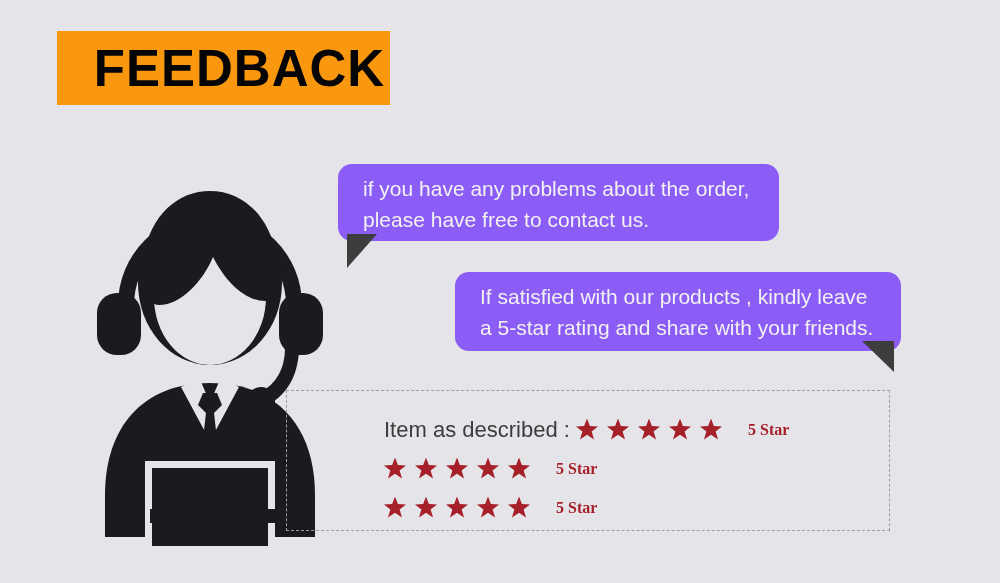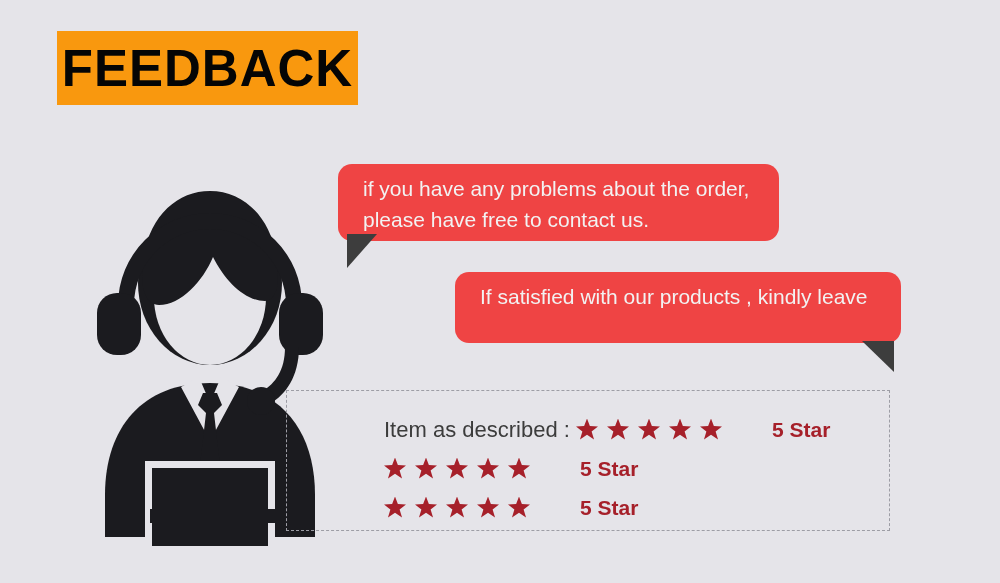--- a/index.html
+++ b/index.html
@@ -8,55 +8,55 @@
     background:#e5e4e9;
     font-family:"Liberation Sans", sans-serif;
     overflow:hidden;
   }
   #stage{position:relative;width:1000px;height:583px;background:#e5e4e9;}
 
   
   .badge{
     position:absolute;left:57px;top:31px;width:301px;height:74px;
     background:#f9980e;
-    display:flex;align-items:center;justify-content:center;
+    display:flex;align-items:center;justify-content:center;padding-left:32px;
   }
   .badge-label{
     font-family:"Liberation Sans", sans-serif;
     font-weight:bold;
     font-size:51px;
     letter-spacing:1px;
     color:#050505;
     line-height:1;
     white-space:nowrap;
   }
 
   
   .agent{position:absolute;left:85px;top:165px;width:250px;height:390px;}
   .agent svg{display:block;}
 
   
   .bubble{
     position:absolute;
-    background:#ef4444;
+    background:#8b5cf6;
     border-radius:14px;
     box-sizing:border-box;
     color:#ffffff;
   }
   .bubble p{
     margin:0;
     font-family:"Liberation Sans", sans-serif;
     font-size:21px;
     line-height:31px;
     font-weight:400;
     color:#f2f2f2;
     white-space:nowrap;
   }
   #bubble1{left:338px;top:164px;width:441px;height:77px;padding:9px 0 0 25px;}
-  #bubble2{left:455px;top:272px;width:446px;height:71px;padding:9px 16px 0 25px;}
+  #bubble2{left:455px;top:272px;width:446px;height:79px;padding:9px 16px 0 25px;}
 
   .tail{position:absolute;width:0;height:0;}
   
   #tail1{
     left:347px;top:234px;
     border-left:0 solid transparent;
     border-top:34px solid #3d3d3d;
     border-right:30px solid transparent;
   }
   
@@ -87,23 +87,23 @@
     color:#3c3c3c;
     white-space:nowrap;
   }
   .stars{display:flex;align-items:center;gap:9px;width:162px;}
   .star{
     width:22px;height:22px;display:block;
     background:#a6202a;
     clip-path:polygon(50% 0%,63% 34%,100% 36%,71% 59%,82% 96%,50% 74%,18% 96%,29% 59%,0% 36%,37% 34%);
   }
   .r-value{
-    margin-left:34px;
-    font-family:Liberation Sans, sans-serif;
-    font-size:21px;
+    margin-left:10px;
+    font-family:Liberation Serif, serif;
+    font-size:16px;
     font-weight:bold;
     color:#a6202a;
     white-space:nowrap;
   }
 </style>
 </head>
 <body>
 
 <div id="stage">
 
@@ -151,20 +151,21 @@
   <div style="position:absolute;left:150px;top:509px;width:129px;height:14px;background:#1b1b1f;"></div>
 
   <div class="bubble" id="bubble1">
     <p>if you have any problems about the order,</p>
     <p>please have free to contact us.</p>
   </div>
   <div class="tail" id="tail1"></div>
 
   <div class="bubble" id="bubble2">
     <p>If satisfied with our products , kindly leave</p>
+    <p>a 5-star rating and share with your friends.</p>
   </div>
   <div class="tail" id="tail2"></div>
 
   <div class="rating-panel"></div>
 
   <div class="rating-rows">
 
     <div class="rating-row">
       <span class="r-label">Item as described :</span>
       <span class="stars">

